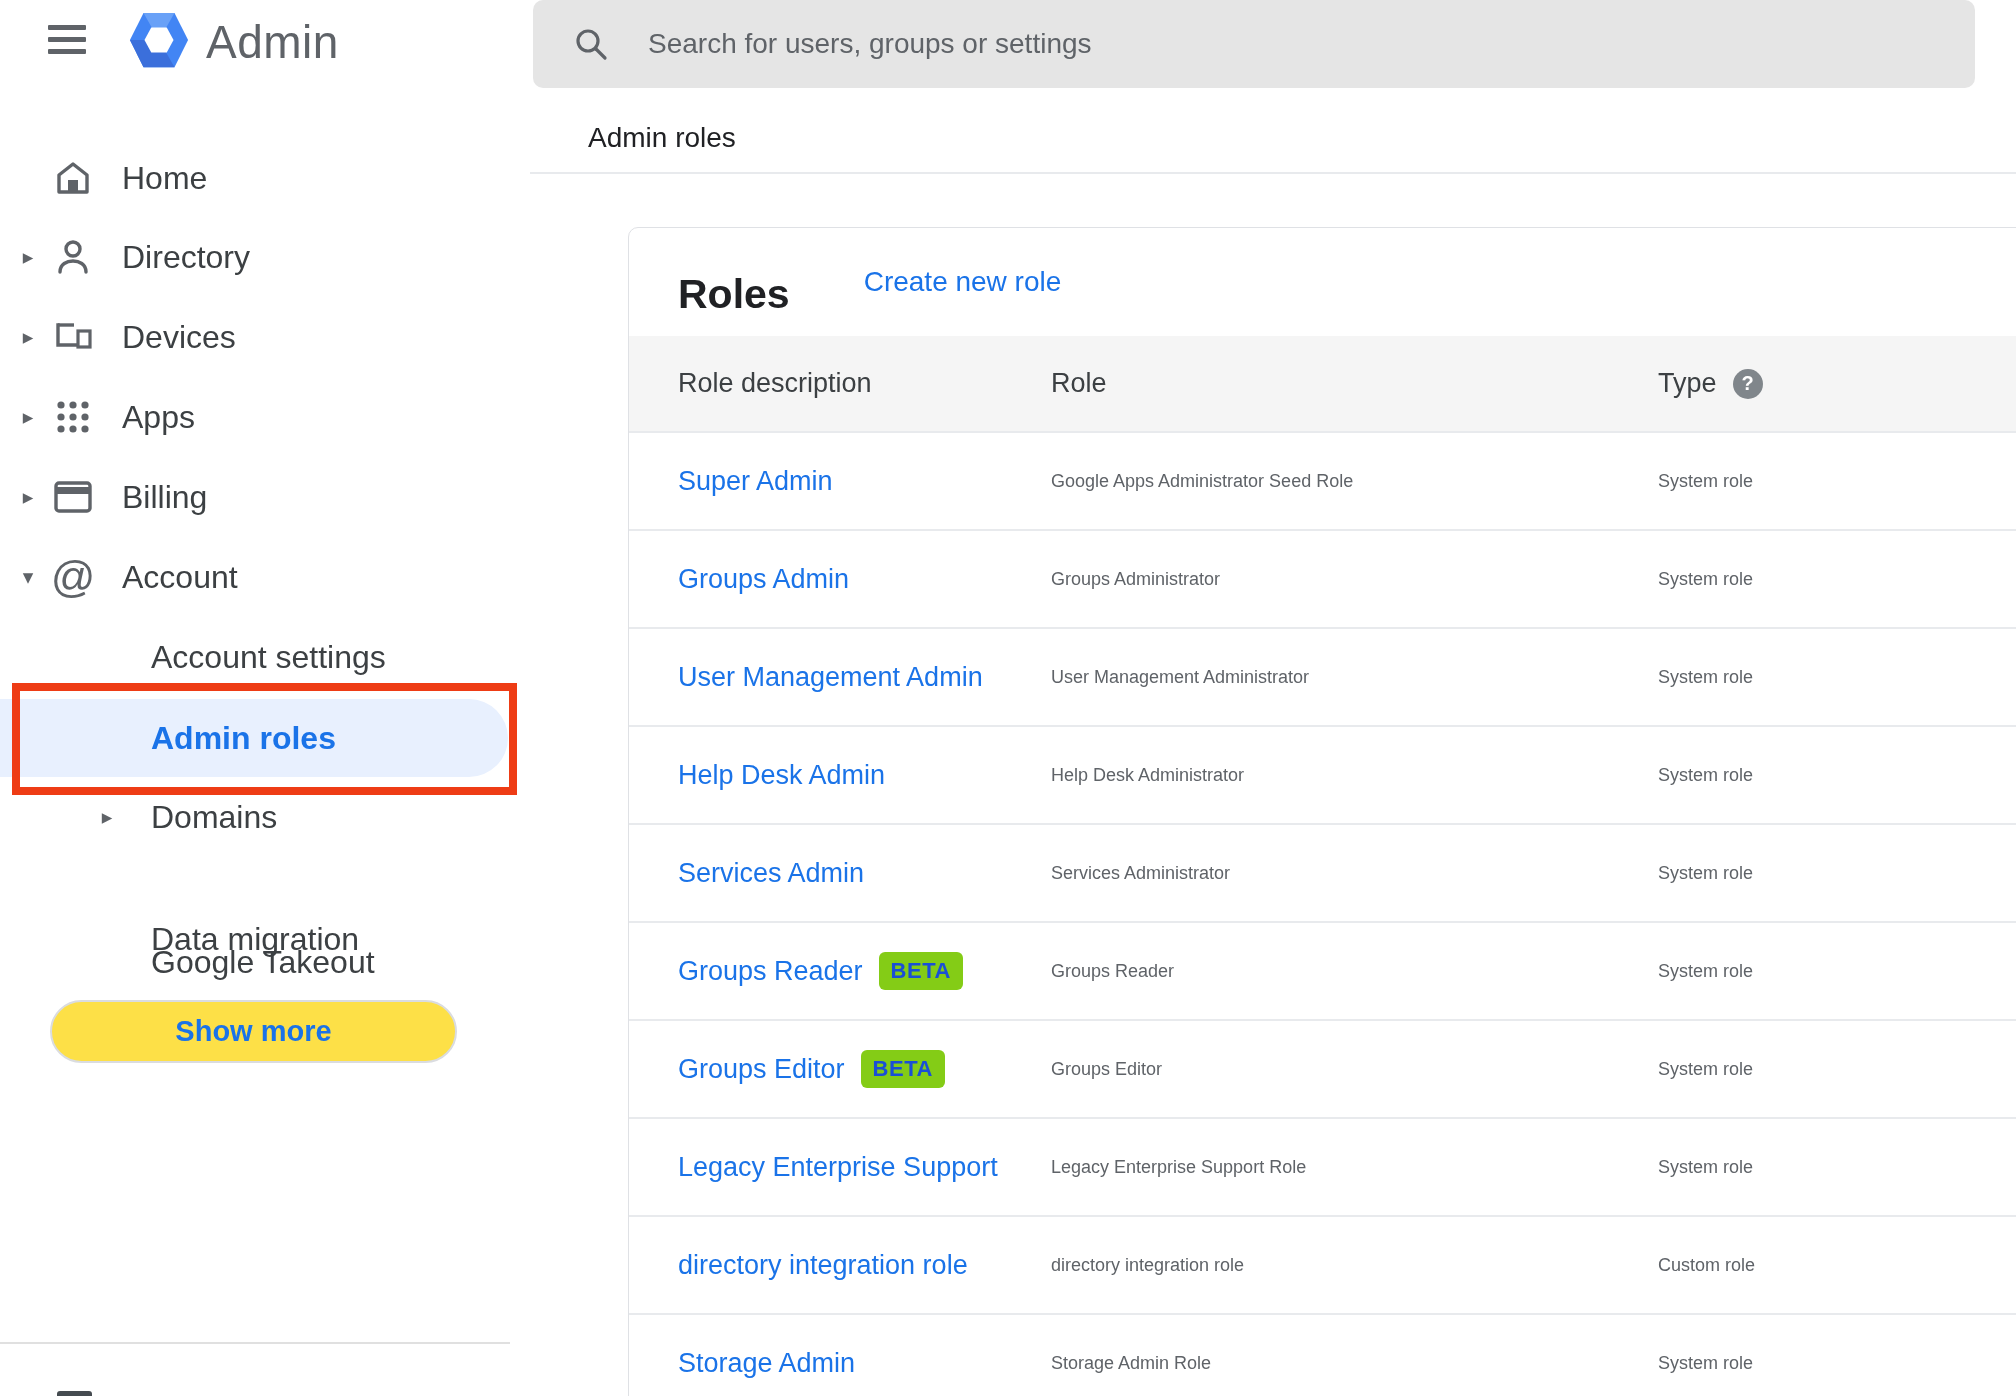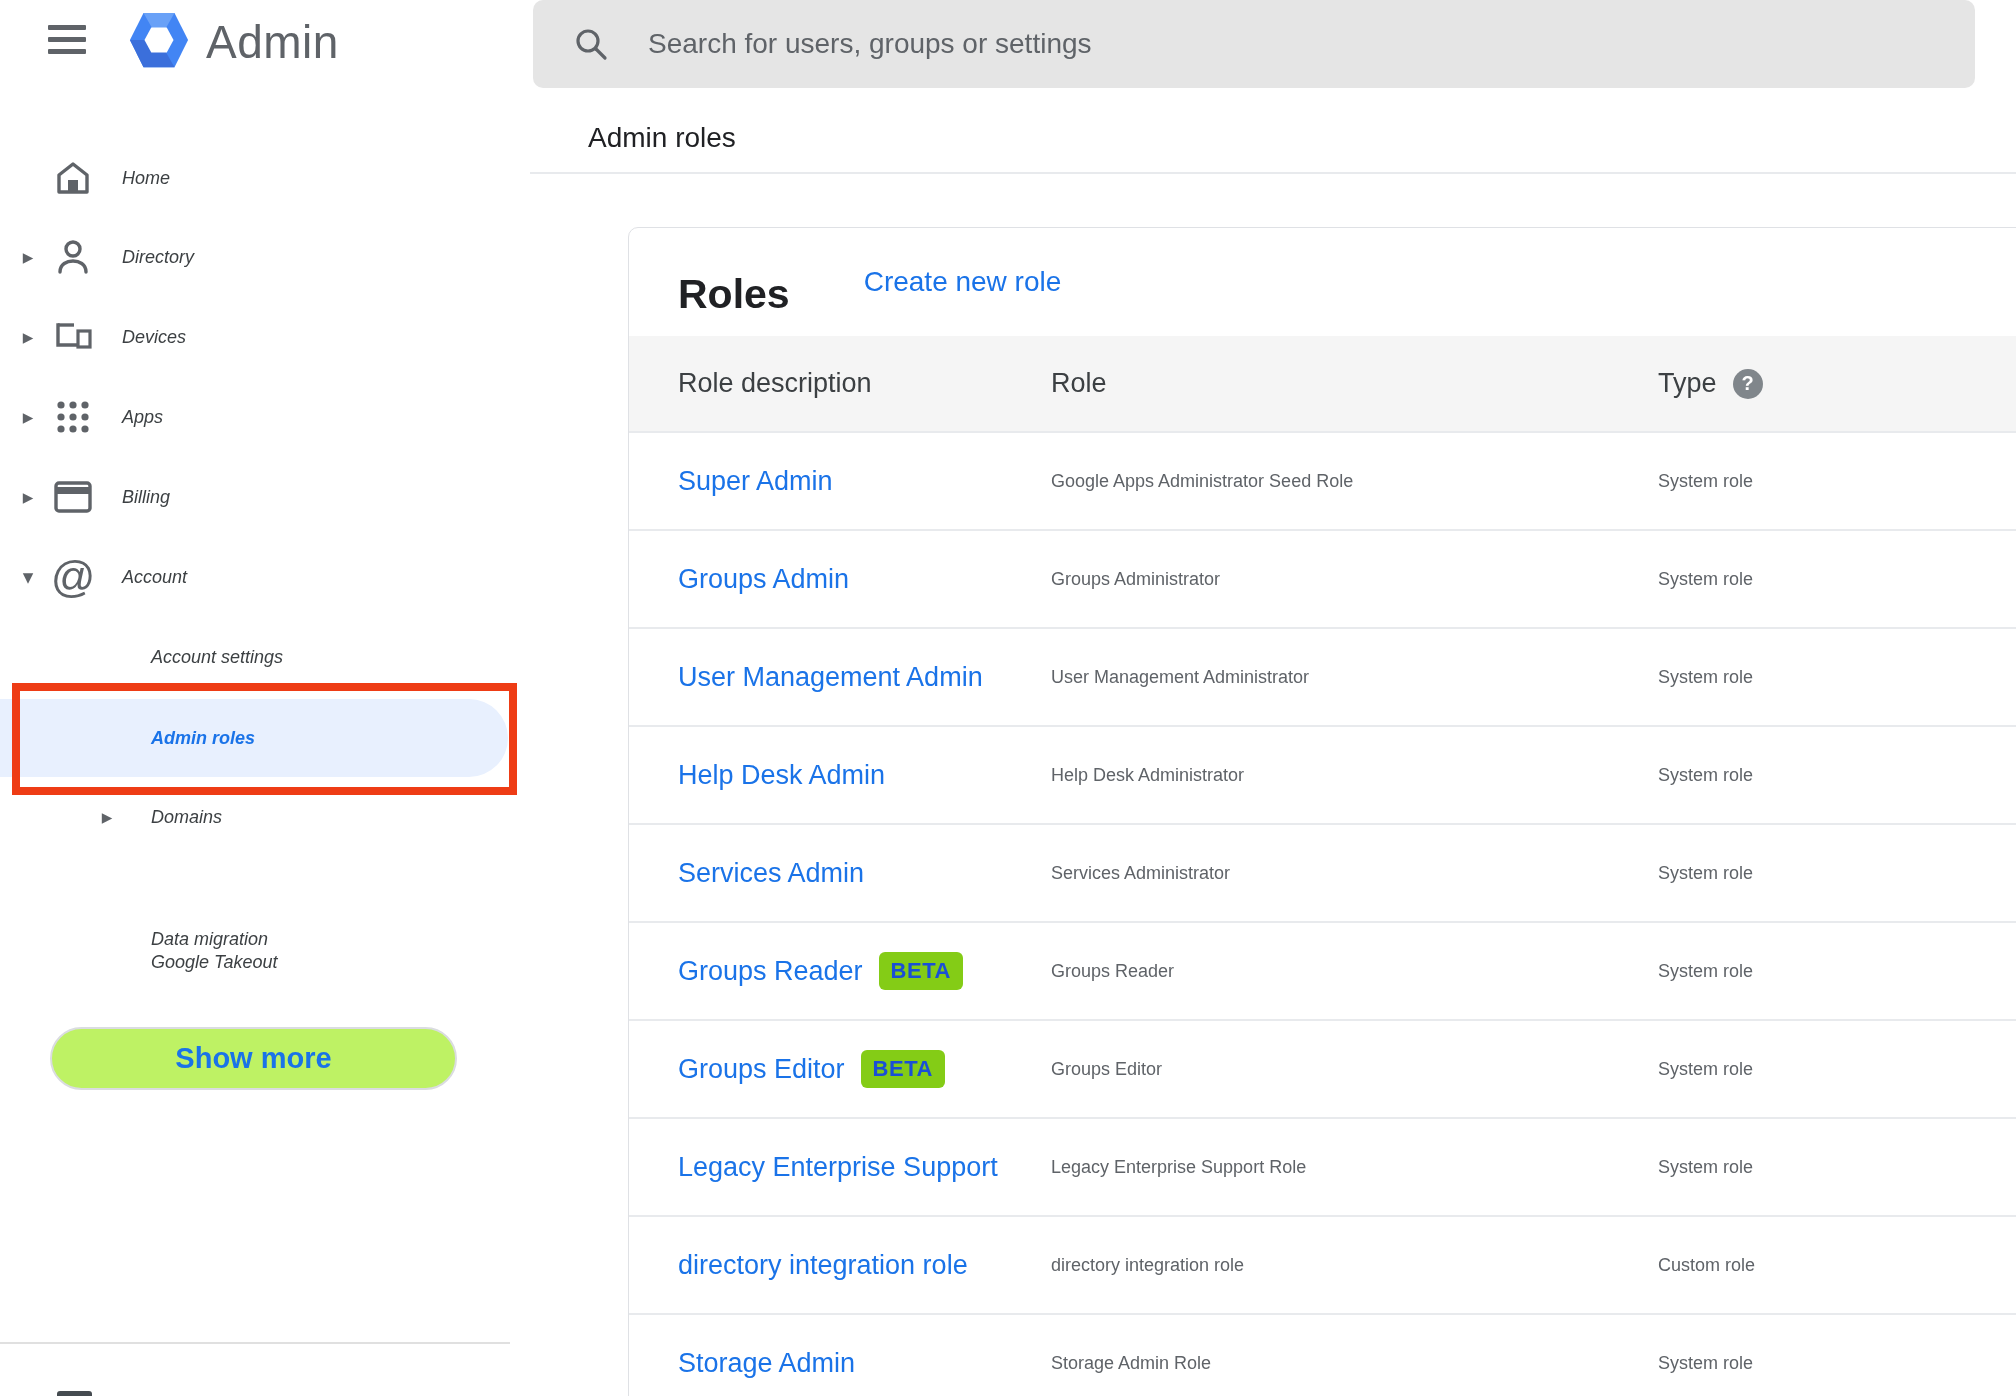--- a/index.html
+++ b/index.html
@@ -12,28 +12,28 @@
   .hamburger { position:absolute; left:48px; top:25px; width:40px; height:30px; cursor:pointer; }
   .hamburger span { display:block; width:38px; height:5px; background:#5f6368; border-radius:1px; margin-bottom:7px; }
   .logo-wrap { position:absolute; left:128px; top:9px; width:220px; height:66px; display:flex; align-items:center; }
   .logo-text { font-size:46px; color:#5f6368; margin-left:16px; letter-spacing:0.5px; }
 
   .nav-row { position:absolute; left:0; width:512px; height:56px; }
   .nav-caret { position:absolute; left:16px; top:50%; transform:translateY(-50%); font-size:21px; color:#5f6368; width:24px; text-align:center; }
   .nav-caret.sub { left:95px; }
   .nav-icon { position:absolute; left:52px; top:50%; transform:translateY(-50%); width:42px; height:44px; display:flex; align-items:center; justify-content:center; color:#5f6368; }
   .at-glyph { font-size:44px; color:#5f6368; line-height:1; }
-  .nav-label { position:absolute; left:122px; top:50%; transform:translateY(-50%); font-size:18px; color:#3c4043; white-space:nowrap;font-style:italic; }
+  .nav-label { position:absolute; left:122px; top:50%; transform:translateY(-50%); font-size:32px; color:#3c4043; white-space:nowrap; }
   .nav-label.sub { left:123px;margin-left:28px; }
   .nav-label.selected { color:#1a73e8; font-weight:700; }
 
   .pill-highlight { position:absolute; left:0; top:699px; width:508px; height:78px; background:#e8f0fe; border-radius:0 39px 39px 0; }
   .anno-box { position:absolute; left:12px; top:683px; width:505px; height:112px; border:8px solid #ee3c15; }
 
-  .show-more { position:absolute; left:50px; top:1027px; width:407px; height:63px; background:#bef264;
+  .show-more { position:absolute; left:50px; top:1000px; width:407px; height:63px; background:#fde047;
     border:2px solid #dadce0; border-radius:32px; display:flex; align-items:center; justify-content:center;
     font-size:29px; font-weight:600; color:#1a73e8; cursor:pointer; }
 
   .sidebar-bottom-divider { position:absolute; left:0; top:1342px; width:510px; height:2px; background:#e0e0e0; }
   .partial-icon { position:absolute; left:57px; top:1391px; width:35px; height:6px; background:#454b50; border-radius:3px 3px 0 0; }
 
   
   .searchbar { position:absolute; left:533px; top:0; width:1442px; height:88px; background:#e5e5e5; border-radius:10px; }
   .search-icon { position:absolute; left:40px; top:26px; width:36px; height:36px; }
   .search-ph { position:absolute; left:115px; top:0; height:88px; display:flex; align-items:center; font-size:28px; color:#5f6368; }

